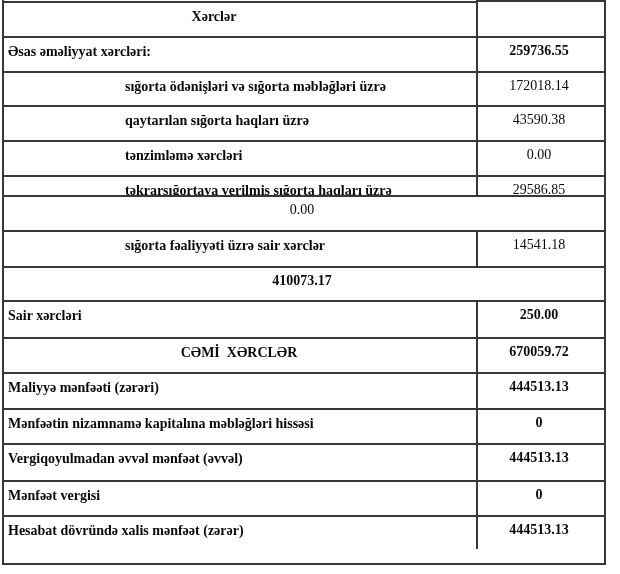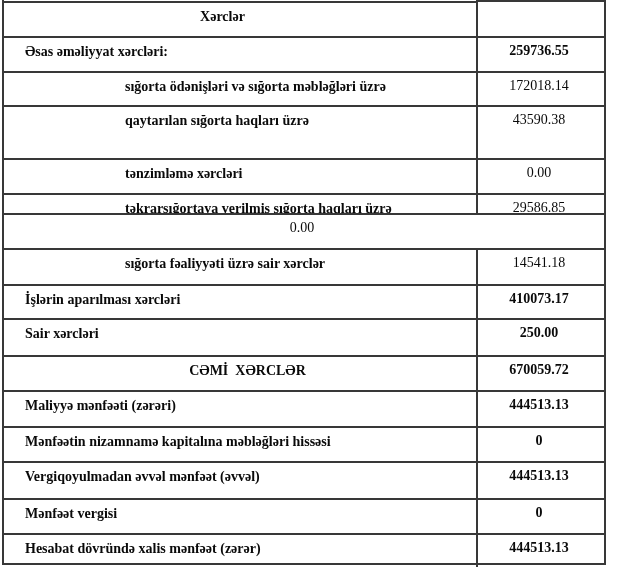--- a/index.html
+++ b/index.html
@@ -25,21 +25,21 @@
     border-right:2px solid var(--bc);
     font-size:14px;line-height:15px;
   }
   .row{
     display:flex;box-sizing:border-box;
     border-bottom:2px solid var(--bc);
   }
   .lc{ 
     box-sizing:border-box;width:474px;flex:0 0 474px;
     border-right:2px solid var(--bc);
-    padding:6px 6px 0 21px;
+    padding:6px 6px 0 4px;
     white-space:pre-wrap;overflow:hidden;
   }
   .vc{ 
     box-sizing:border-box;flex:1;
     text-align:center;padding:5px 4px 0 0;
     overflow:hidden;
   }
   .bold{font-weight:bold;}
   .indent{padding-left:121px;font-weight:bold;}
   .center{text-align:center;}
@@ -69,21 +69,21 @@
     <div class="row" style="height:35px">
       <div class="lc bold">Əsas əməliyyat xərcləri:</div>
       <div class="vc bold">259736.55</div>
     </div>
 
     <div class="row" style="height:34px">
       <div class="lc indent">sığorta ödənişləri və sığorta məbləğləri üzrə</div>
       <div class="vc">172018.14</div>
     </div>
 
-    <div class="row" style="height:53px">
+    <div class="row" style="height:35px">
       <div class="lc indent">qaytarılan sığorta haqları üzrə</div>
       <div class="vc">43590.38</div>
     </div>
 
     <div class="row" style="height:35px">
       <div class="lc indent">tənzimləmə xərcləri</div>
       <div class="vc">0.00</div>
     </div>
 
     <div class="row" style="height:20px">
@@ -94,21 +94,20 @@
     <div class="row" style="height:35px">
       <div class="vc">0.00</div>
     </div>
 
     <div class="row" style="height:36px">
       <div class="lc indent">sığorta fəaliyyəti üzrə sair xərclər</div>
       <div class="vc">14541.18</div>
     </div>
 
     <div class="row" style="height:34px">
-      <div class="lc bold">İşlərin aparılması xərcləri</div>
       <div class="vc bold">410073.17</div>
     </div>
 
     <div class="row" style="height:37px">
       <div class="lc bold">Sair xərcləri</div>
       <div class="vc bold">250.00</div>
     </div>
 
     <div class="row" style="height:35px">
       <div class="lc bold center">CƏMİ  XƏRCLƏR</div>

